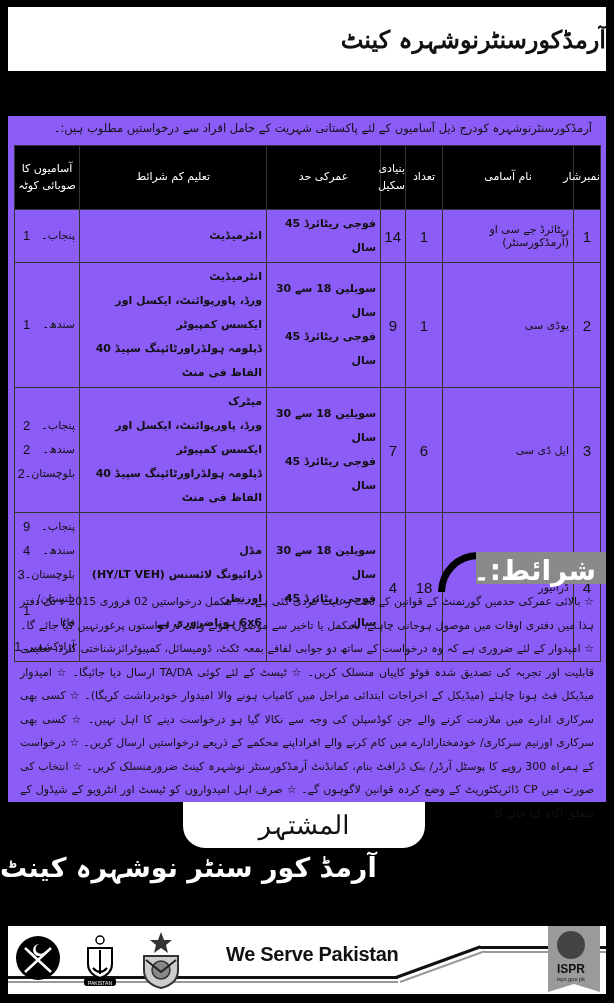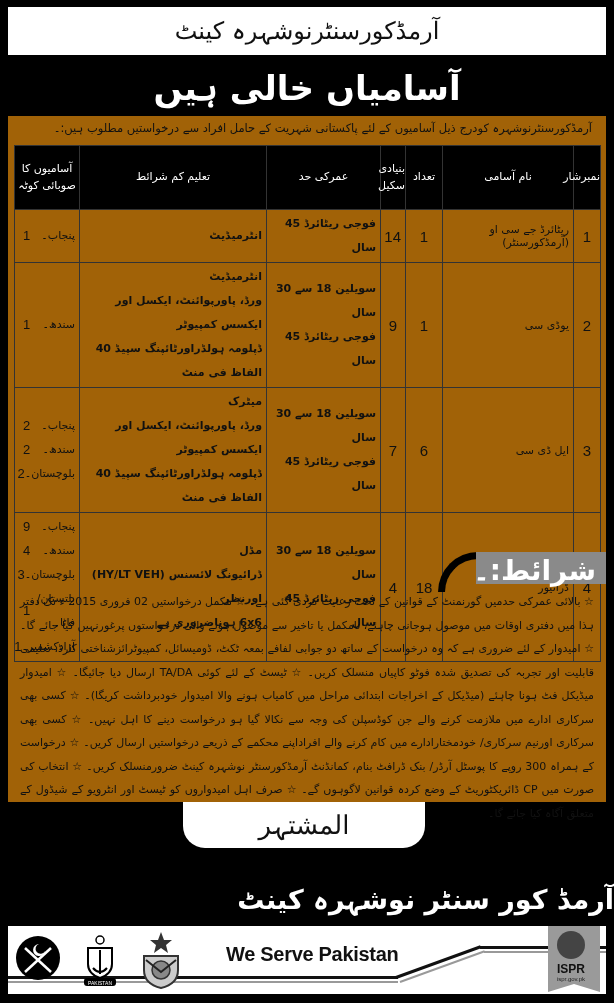--- a/index.html
+++ b/index.html
@@ -1,26 +1,26 @@
 <!DOCTYPE html>
 <html><head>
 <meta charset="utf-8">
 <style>
   * { box-sizing: border-box; margin: 0; padding: 0; }
   html, body { width: 614px; height: 1003px; background: #000; overflow: hidden; }
   body { font-family: "DejaVu Sans", sans-serif; color: #111; position: relative; }
 
   .frame { position: absolute; left: 0; top: 0; width: 614px; height: 1003px; background: #000; }
 
-  .top-box { position: absolute; left: 8px; top: 7px; width: 598px; height: 48px; background: #fff; display: flex; align-items: center; justify-content: center; }
+  .top-box { position: absolute; left: 8px; top: 7px; width: 598px; height: 64px; background: #fff; display: flex; align-items: center; justify-content: flex-end; font-weight: bold; }
   .top-title { font-family: "DejaVu Serif", serif; font-size: 24px; direction: rtl; }
 
   .vacancy-title { position: absolute; left: 8px; top: 60px; width: 598px; height: 55px; display: flex; align-items: center; justify-content: center; color: #fff; font-weight: bold; font-size: 34px; direction: rtl; }
 
-  .main-box { position: absolute; left: 8px; top: 116px; width: 598px; height: 686px; background: #a16207; }
+  .main-box { position: absolute; left: 8px; top: 116px; width: 598px; height: 686px; background: #8b5cf6; }
   .intro { position: absolute; right: 14px; top: 5px; font-size: 11.5px; direction: rtl; white-space: nowrap; }
 
   table.vac { position: absolute; left: 6px; top: 29px; width: 586px; border-collapse: collapse; direction: rtl; table-layout: fixed; }
   table.vac th, table.vac td { border: 1px solid #333; text-align: center; vertical-align: middle; font-size: 11px; }
   table.vac th { background: #000; color: #fff; font-weight: normal; height: 64px; line-height: 1.5; }
   table.vac td { height: 28px; padding: 2px 4px; }
   table.vac td.num { font-family: "Liberation Sans", sans-serif; font-size: 15px; }
   td.rt { text-align: right !important; }
   .line { display: block; line-height: 24px; font-weight: bold; }
   .quota-line { display: flex; justify-content: space-between; align-items: center; line-height: 24px; }
@@ -30,21 +30,21 @@
   .cond-tab .shape { position: absolute; right: 0; top: 0; width: 130px; height: 32px; background: #8a8a8a; }
   .cond-tab .swoosh { position: absolute; right: 118px; top: 0; width: 50px; height: 40px; border-left: 7px solid #000; border-top: 7px solid #000; border-top-left-radius: 40px; }
   .cond-tab .label { position: absolute; right: 10px; top: 2px; color: #fff; font-weight: bold; font-size: 28px; direction: rtl; }
 
   .conditions { position: absolute; left: 12px; right: 12px; top: 474px; direction: rtl; font-size: 11px; line-height: 23.5px; text-align: justify; }
   .conditions .cond { }
 
   .advertiser-tab { position: absolute; left: 183px; top: 802px; width: 242px; height: 46px; background: #fff; border-bottom-left-radius: 22px; border-bottom-right-radius: 22px; display: flex; align-items: center; justify-content: center; }
   .advertiser-label { font-family: Liberation Serif, serif; font-size: 26px; direction: rtl; }
 
-  .org-name { position: absolute; left: 0; width: 614px; top: 884px; text-align: right; color: #fff; font-weight: bold; font-size: 27px; direction: rtl; }
+  .org-name { position: absolute; left: 0; width: 614px; top: 852px; text-align: left; color: #fff; font-weight: bold; font-size: 27px; direction: rtl; }
   .phone { position: absolute; left: 0; width: 614px; top: 888px; text-align: center; color: #fff; font-size: 22px; direction: rtl; }
   .phone .num { font-family: "Liberation Sans", sans-serif; direction: ltr; unicode-bidi: embed; }
 
   .footer-box { position: absolute; left: 8px; top: 926px; width: 598px; height: 68px; background: #fff; overflow: hidden; }
   .slogan { position: absolute; left: 218px; top: 17px; font-family: "Liberation Sans", sans-serif; font-weight: bold; font-size: 20px; letter-spacing: -0.3px; }
   .stripe { position: absolute; height: 3px; background: #111; }
   .stripe.g { background: #999; height: 2px; }
 
   .logo { position: absolute; }
   .army-logo { left: 8px; top: 10px; width: 44px; height: 44px; border-radius: 50%; background: #000; }
@@ -57,21 +57,20 @@
 </style>
 </head>
 <body>
 
 <div class="frame">
 
   <div class="top-box">
     <div class="top-title">آرمڈکورسنٹرنوشہرہ کینٹ</div>
   </div>
 
-  <div class="vacancy-title">آسامیاں خالی ہیں</div>
 
   <div class="main-box">
     <div class="intro">آرمڈکورسنٹرنوشہرہ کودرج ذیل آسامیوں کے لئے پاکستانی شہریت کے حامل افراد سے درخواستیں مطلوب ہیں:۔</div>
 
     <table class="vac">
       <colgroup>
         <col style="width:27px">
           <col style="width:131px">
           <col style="width:37px">
           <col style="width:25px">

